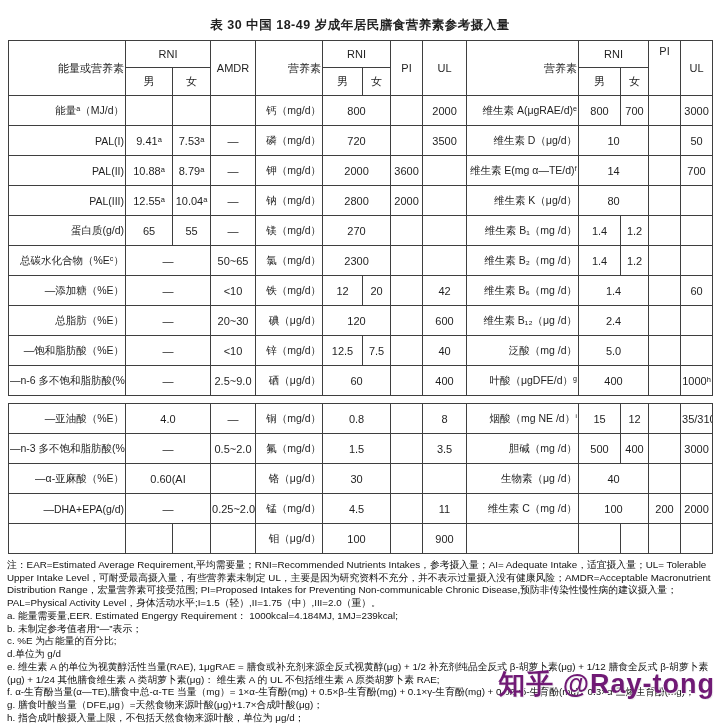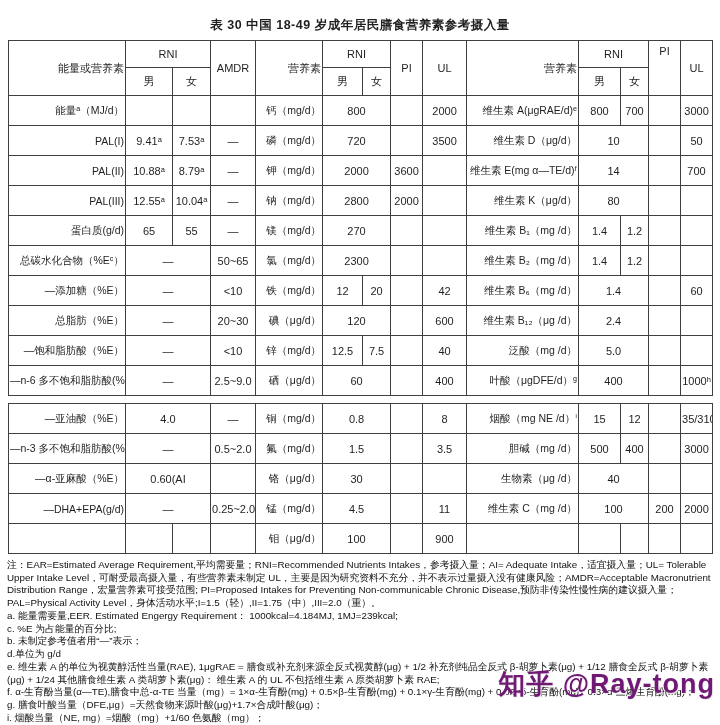--- a/index.html
+++ b/index.html
@@ -312,23 +312,24 @@
     <td></td>
     <td></td>
     <td></td>
   </tr>
   </tbody>
 </table>
 
 <div class="notes">
   <div>注：EAR=Estimated Average Requirement,平均需要量；RNI=Recommended Nutrients Intakes，参考摄入量；AI= Adequate Intake，适宜摄入量；UL= Tolerable Upper Intake Level，可耐受最高摄入量，有些营养素未制定 UL，主要是因为研究资料不充分，并不表示过量摄入没有健康风险；AMDR=Acceptable Macronutrient Distribution Range，宏量营养素可接受范围; PI=Proposed Intakes for Preventing Non-communicable Chronic Disease,预防非传染性慢性病的建议摄入量；PAL=Physical Activity Level，身体活动水平;I=1.5（轻）,II=1.75（中）,III=2.0（重）。</div>
   <div>a. 能量需要量,EER. Estimated Engergy Requirement： 1000kcal=4.184MJ, 1MJ=239kcal;</div>
+  <div>b. 未制定参考值者用“—”表示；</div>
   <div>c. %E 为占能量的百分比;</div>
-  <div>b. 未制定参考值者用“—”表示；</div>
   <div>d.单位为 g/d</div>
   <div>e. 维生素 A 的单位为视黄醇活性当量(RAE), 1μgRAE = 膳食或补充剂来源全反式视黄醇(μg) + 1/2 补充剂纯品全反式 β-胡萝卜素(μg) + 1/12 膳食全反式 β-胡萝卜素(μg) + 1/24 其他膳食维生素 A 类胡萝卜素(μg)： 维生素 A 的 UL 不包括维生素 A 原类胡萝卜素 RAE;</div>
   <div>f. α-生育酚当量(α—TE),膳食中总-α-TE 当量（mg）= 1×α-生育酚(mg) + 0.5×β-生育酚(mg) + 0.1×γ-生育酚(mg) + 0.02×δ-生育酚(mg)+ 0.3×α-三烯生育酚(mg)；</div>
   <div>g. 膳食叶酸当量（DFE,μg）=天然食物来源叶酸(μg)+1.7×合成叶酸(μg)；</div>
+  <div>h. 指合成叶酸摄入量上限，不包括天然食物来源叶酸，单位为 μg/d；</div>
   <div>i. 烟酸当量（NE, mg）=烟酸（mg）+1/60 色氨酸（mg）；</div>
 
 </div>
 
 <div class="wm">知乎 @Ray-tong</div>
 
 </body></html>

